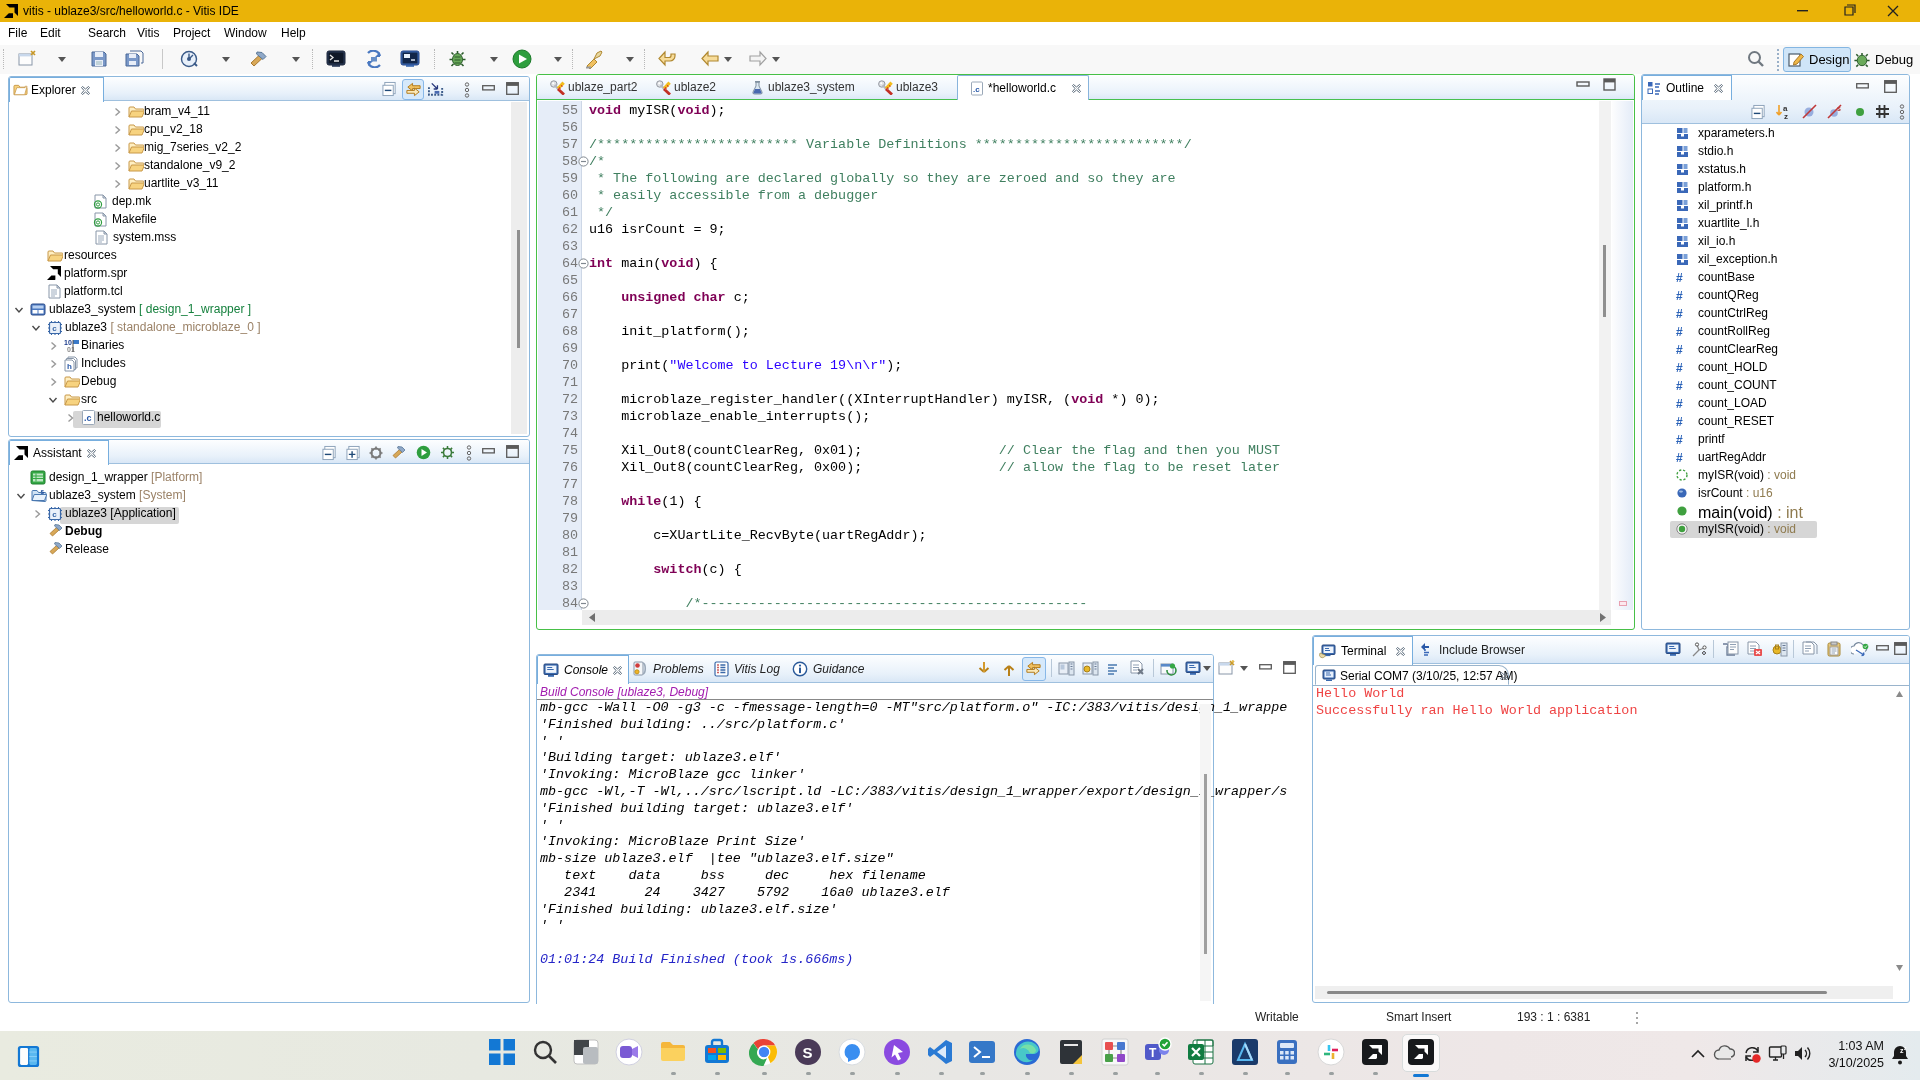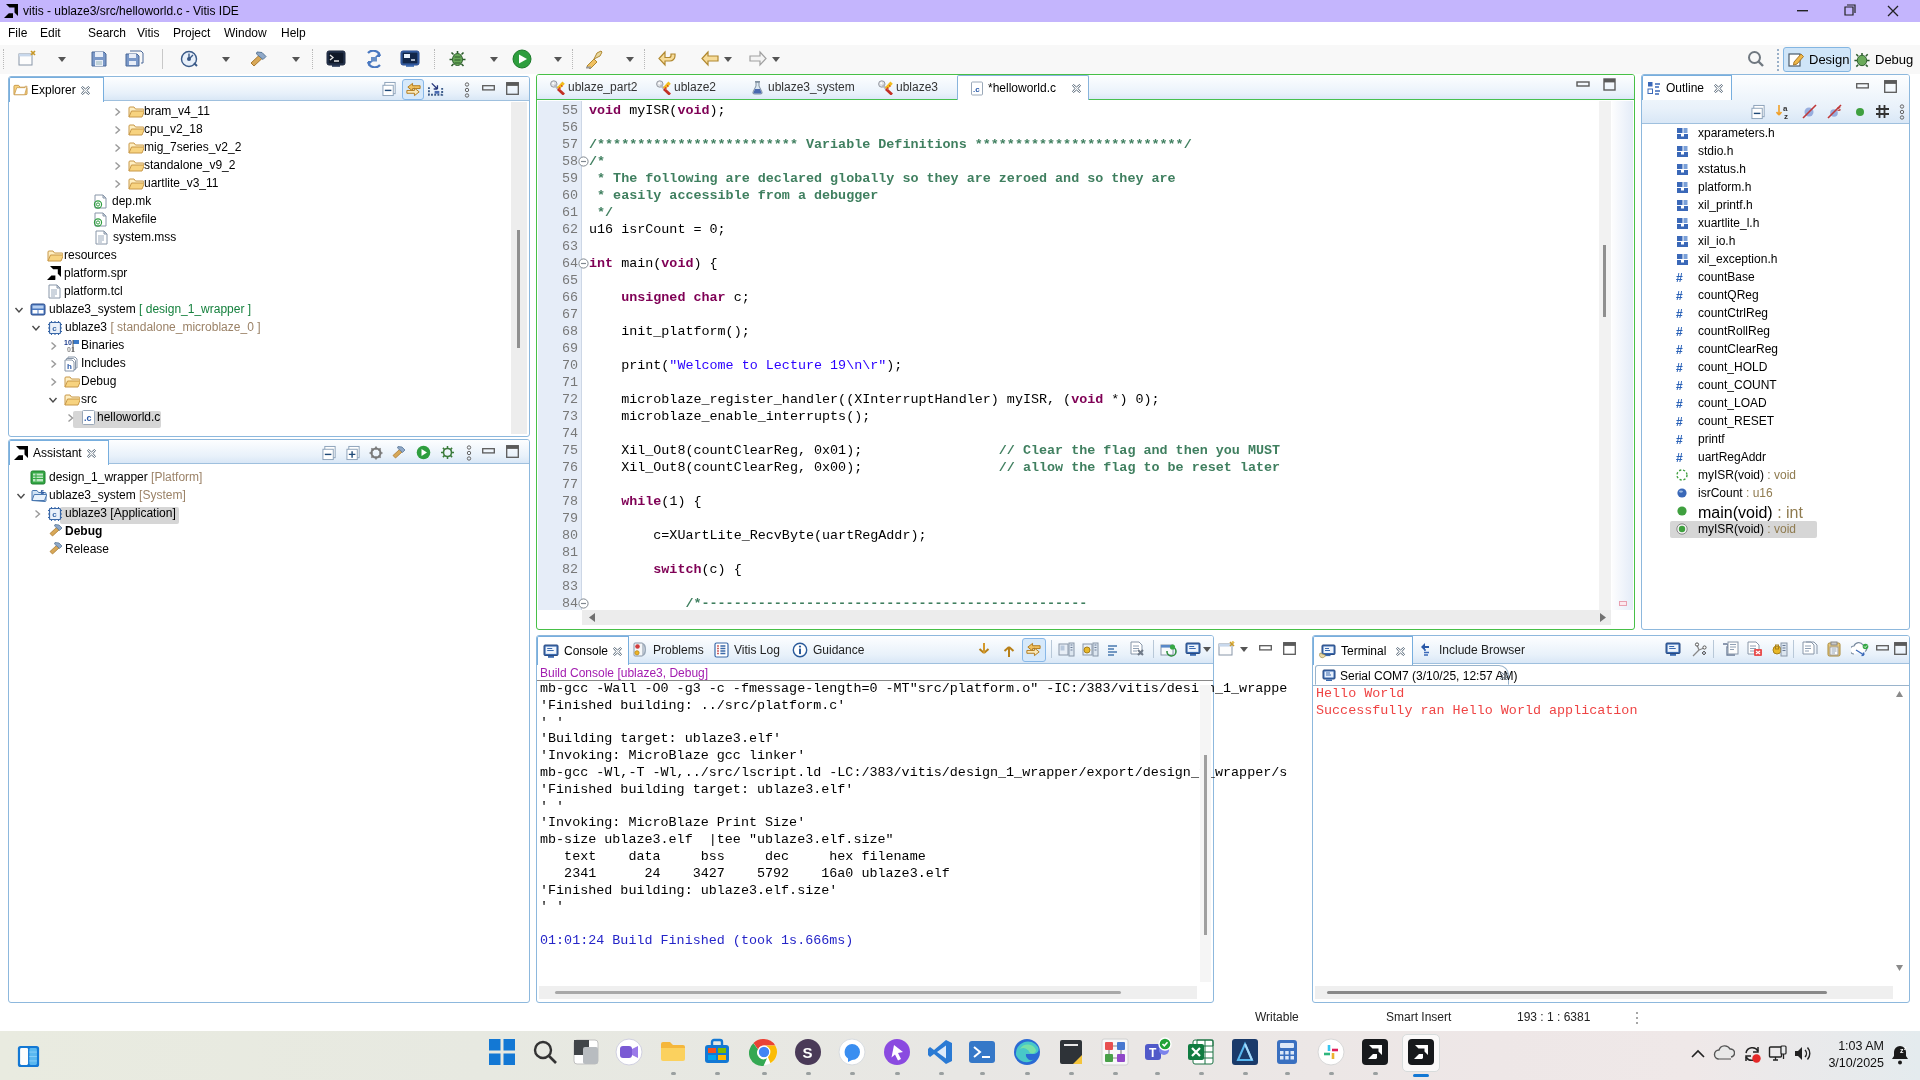--- a/index.html
+++ b/index.html
@@ -1,19 +1,19 @@
 <!DOCTYPE html>
 <html><head>
 <meta charset="utf-8">
 <style>
 * { margin:0; padding:0; box-sizing:border-box; }
 html,body { width:1920px; height:1080px; overflow:hidden; background:#fff;
   font-family:"Liberation Sans", sans-serif; }
 .mono { font-family:"Liberation Mono", monospace; }
-#titlebar { position:absolute; left:0; top:0; width:1920px; height:22px; background:#c4b5fd; }
+#titlebar { position:absolute; left:0; top:0; width:1920px; height:22px; background:#eab308; }
 #titletext { position:absolute; left:23px; top:4px; font-size:12px; color:#000; }
 #menubar { position:absolute; left:0; top:22px; width:1920px; height:23px; background:#fff; font-size:12px; color:#000; }
 .menuitem { position:absolute; top:4px; }
 #toolbar { position:absolute; left:0; top:45px; width:1920px; height:29px; background:#f8f8f8; }
 .panel { position:absolute; background:#fff; border:1px solid #8db8dd; border-radius:3px; }
 .panel.active-green { border:1px solid #47c047; }
 .ptabbar { position:absolute; left:0; top:0; right:0; height:24px;
   background:linear-gradient(#fdfeff,#e8f1fa 70%,#d9e7f6); border-bottom:1px solid #9fc0de;
   border-radius:2px 2px 0 0; }
 .ptab { position:absolute; top:0; height:25px; background:#fff; border-right:1px solid #b5cfe7;
@@ -27,21 +27,21 @@
   border:1px solid #88b4dc; border-bottom:none; border-radius:2px 2px 0 0; }
 #codearea { position:absolute; left:1px; top:26px; width:1063px; bottom:19px; overflow:hidden; }
 #gutter { position:absolute; left:0; top:0; width:44px; bottom:0; background:#e6edf8; border-right:1px solid #cdd7e6; }
 #foldcol { position:absolute; left:45px; width:12px; top:0; bottom:0; background:#fff; }
 #edvsb { position:absolute; right:23px; top:26px; width:12px; bottom:19px; background:#f2f2f2; }
 #edruler { position:absolute; right:1px; top:26px; width:21px; bottom:19px; background:linear-gradient(90deg,#fdfdfe,#e4ecf8); }
 #edhsb { position:absolute; left:45px; right:23px; bottom:4px; height:15px; background:#ececec; }
 .codeline { position:absolute; left:0; width:100%; height:17px; font-size:13.4px; line-height:17px; white-space:pre; font-family:"Liberation Mono",monospace;}
 .lnum { position:absolute; width:40px; text-align:right; height:17px; color:#787878; font-size:13.4px; line-height:17px; font-family:"Liberation Mono",monospace;}
 .kw { color:#7f0055; font-weight:bold; }
-.cm { color:#3f7f5f;font-weight:bold; }
+.cm { color:#3f7f5f; }
 .str { color:#2a00ff; }
 #statusbar { position:absolute; left:0; top:1004px; width:1920px; height:27px; background:#fff; font-size:12px; color:#222; }
 #taskbar { position:absolute; left:0; top:1031px; width:1920px; height:49px;
   background:linear-gradient(90deg,#e9ebe0 0%,#e7e9e1 25%,#e8e7e4 50%,#eee7e7 78%,#efe8e8 88%,#e4ebee 100%); }
 </style>
 </head>
 <body>
 <div id="titlebar">
   <svg style="position:absolute;left:4px;top:4px" width="14" height="14" viewBox="0 0 14 14">
       <path d="M2 0 H14 V12 L10.5 8.5 V3.5 H5.5 Z" fill="#000"></path>
@@ -528,21 +528,21 @@
           <path d="M3 5.5 h5" stroke="#808890" stroke-width="1.2"></path>
         </svg>
     <div class="codeline" style="left:51px;top:52px"><span class="cm">/*</span></div>
     <div class="lnum" style="top:69px">59</div>
     <div class="codeline" style="left:51px;top:69px"><span class="cm"> * The following are declared globally so they are zeroed and so they are</span></div>
     <div class="lnum" style="top:86px">60</div>
     <div class="codeline" style="left:51px;top:86px"><span class="cm"> * easily accessible from a debugger</span></div>
     <div class="lnum" style="top:103px">61</div>
     <div class="codeline" style="left:51px;top:103px"><span class="cm"> */</span></div>
     <div class="lnum" style="top:120px">62</div>
-    <div class="codeline" style="left:51px;top:120px">u16 isrCount = 0;</div>
+    <div class="codeline" style="left:51px;top:120px">u16 isrCount = 9;</div>
     <div class="lnum" style="top:137px">63</div>
     <div class="lnum" style="top:154px">64</div>
     <svg style="position:absolute;left:40px;top:157px" width="11" height="11" viewBox="0 0 11 11">
           <circle cx="5.5" cy="5.5" r="4.6" fill="#fff" stroke="#808890" stroke-width="1"></circle>
           <path d="M3 5.5 h5" stroke="#808890" stroke-width="1.2"></path>
         </svg>
     <div class="codeline" style="left:51px;top:154px"><span class="kw">int</span> main(<span class="kw">void</span>) {</div>
     <div class="lnum" style="top:171px">65</div>
     <div class="lnum" style="top:188px">66</div>
     <div class="codeline" style="left:51px;top:188px">    <span class="kw">unsigned</span> <span class="kw">char</span> c;</div>
@@ -764,21 +764,21 @@
   <div style="position:absolute;left:56px;top:384px;font-size:16px;white-space:nowrap">main(void)<span style="color:#8f7b4f"> : int</span></div>
   <div style="position:absolute;left:28px;top:401px;width:147px;height:17px;background:#d6d6d6;border-radius:2px"></div>
   <svg style="position:absolute;left:33px;top:402px" width="14" height="14" viewBox="0 0 14 14">
         <circle cx="7" cy="7" r="5.2" fill="#f4f4f4" stroke="#888"></circle>
         <circle cx="7" cy="7" r="3.2" fill="#3fa03f"></circle>
       </svg>
   <div style="position:absolute;left:56px;top:402px;font-size:12px;white-space:nowrap">myISR(void)<span style="color:#8f7b4f"> : void</span></div>
     </div>
 </div>
 
-<div class="panel" id="console" style="left:536px; top:635px; width:678px; height:368px;">
+<div class="panel" id="console" style="left:536px; top:654px; width:678px; height:368px;font-style:italic;">
   <div class="ptabbar" style="height:28px"></div>
   <div class="ptab" style="left:0;width:92px;height:29px;border:1px solid #77aede;border-bottom:none;">
     <svg style="position:absolute;left:5px;top:7px" width="16" height="15" viewBox="0 0 16 15">
         <rect x="1" y="1" width="14" height="10.5" rx="1" fill="#3a6ab0" stroke="#2a4a80"></rect>
         <rect x="2.6" y="2.6" width="10.8" height="7.3" fill="#eef4fc"></rect>
         <path d="M4.2 4.5 h5 M4.2 6.5 h6.5" stroke="#3a6ab0" stroke-width="1.1"></path>
         <rect x="5" y="12" width="6" height="1.8" fill="#3a6ab0"></rect>
       </svg>
     <span style="position:absolute;left:26px;top:7px">Console</span>
     <svg style="position:absolute;left:74px;top:9px" width="11" height="11" viewBox="0 0 11 11">

